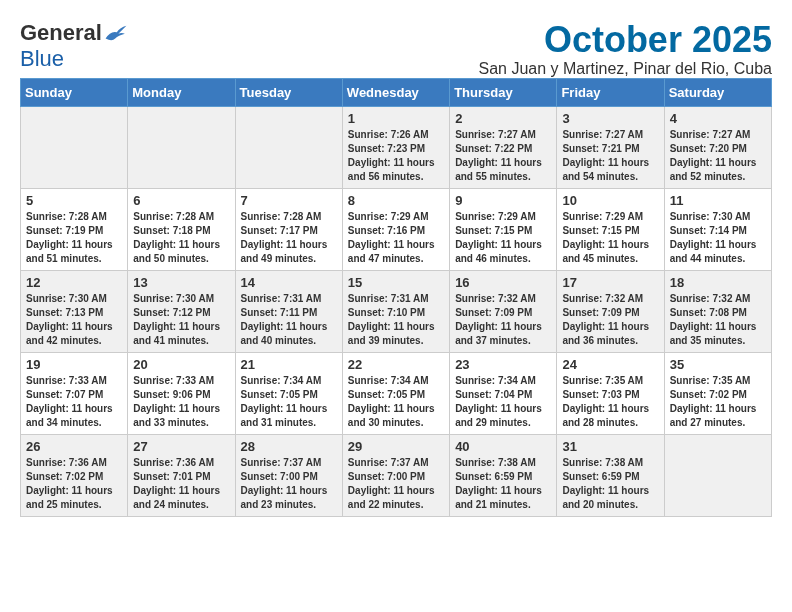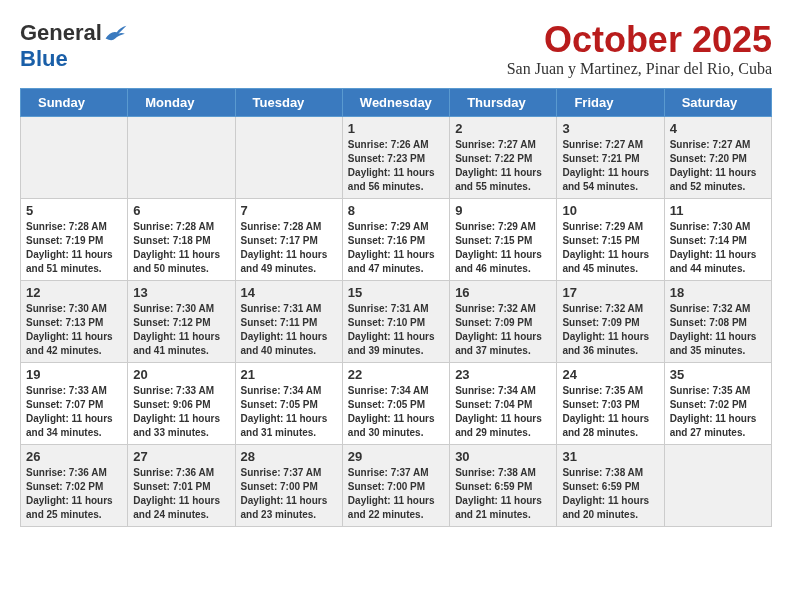--- a/index.html
+++ b/index.html
@@ -7,71 +7,70 @@
       font-family: Arial, sans-serif;
       background: #fff;
       width: 792px;
       min-height: 612px;
       padding: 20px;
     }
     .header {
       display: flex;
       align-items: flex-start;
       justify-content: space-between;
-      margin-bottom: 10px;
+      margin-bottom: 0;
     }
     .logo {
       display: flex;
       flex-direction: column;
       align-items: flex-start;
     }
     .logo-text {
       display: flex;
       align-items: center;
     }
     .logo-general {
       font-size: 22px;
       font-weight: bold;
       color: #333;
     }
     .logo-blue {
       font-size: 22px;
-      font-weight: bold;
+      font-weight: normal;
       color: #1a5fa8;
     }
     .logo-bird {
       width: 24px;
       height: 20px;
       margin-left: 2px;
     }
     .title-section {
       text-align: right;
     }
     .month-title {
       font-size: 36px;
       font-weight: bold;
-      color: #b91c1c;
+      color: #0369a1;
       line-height: 1.1;
     }
     .location-title {
       font-size: 16px;
       color: #333;
-      font-family: Liberation Serif, serif;
     }
     .calendar {
       width: 100%;
       border-collapse: collapse;
       border: 1px solid #ccc;
     }
     .calendar th {
       background-color: #3a7abf;
       color: #fff;
       font-size: 13px;
       font-weight: bold;
-      padding: 6px 17px;
+      padding: 6px 4px;
       text-align: left;
       border: 1px solid #5a9ad0;
     }
     .calendar td {
       vertical-align: top;
       padding: 4px 5px;
       border: 1px solid #ccc;
       width: calc(100% / 7);
       min-height: 80px;
       height: 80px;
@@ -335,21 +334,21 @@
 and 23 minutes.</div>
         </td>
         <td class="shaded">
           <div class="day-number">29</div>
           <div class="day-info">Sunrise: 7:37 AM
 Sunset: 7:00 PM
 Daylight: 11 hours
 and 22 minutes.</div>
         </td>
         <td class="shaded">
-          <div class="day-number">30</div>
+          <div class="day-number">40</div>
           <div class="day-info">Sunrise: 7:38 AM
 Sunset: 6:59 PM
 Daylight: 11 hours
 and 21 minutes.</div>
         </td>
         <td class="shaded">
           <div class="day-number">31</div>
           <div class="day-info">Sunrise: 7:38 AM
 Sunset: 6:59 PM
 Daylight: 11 hours

